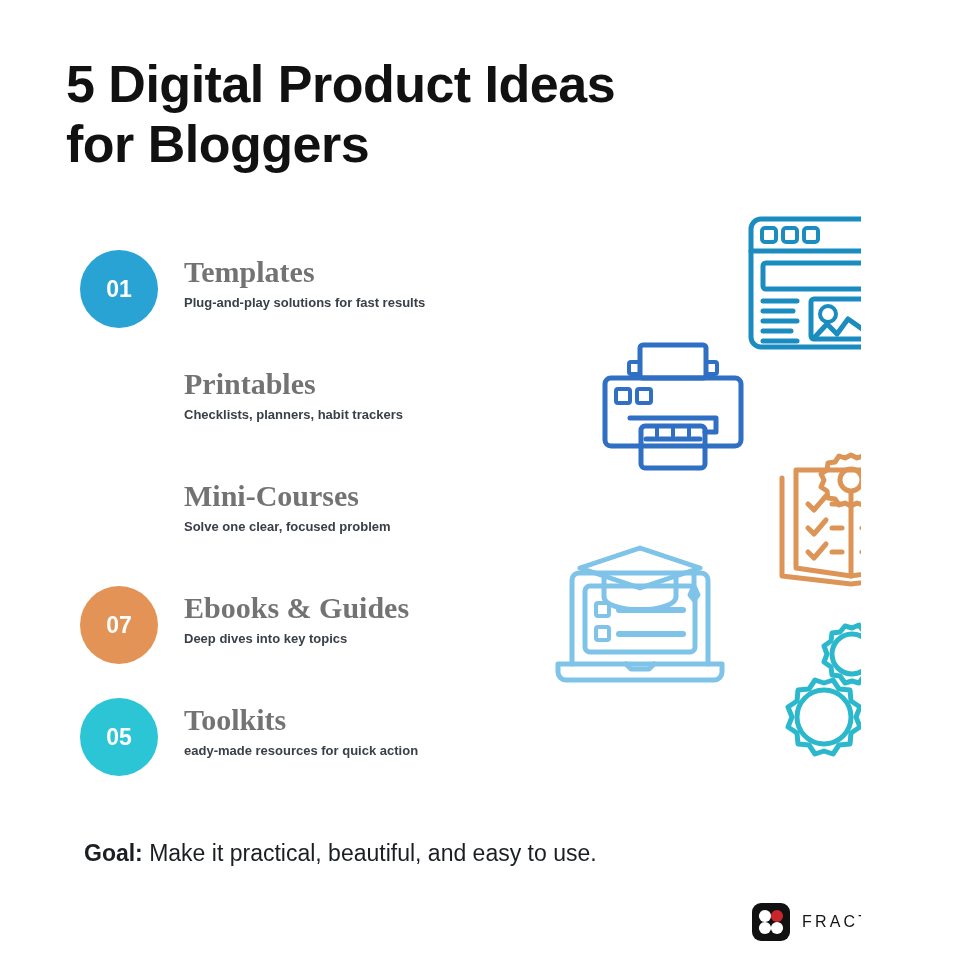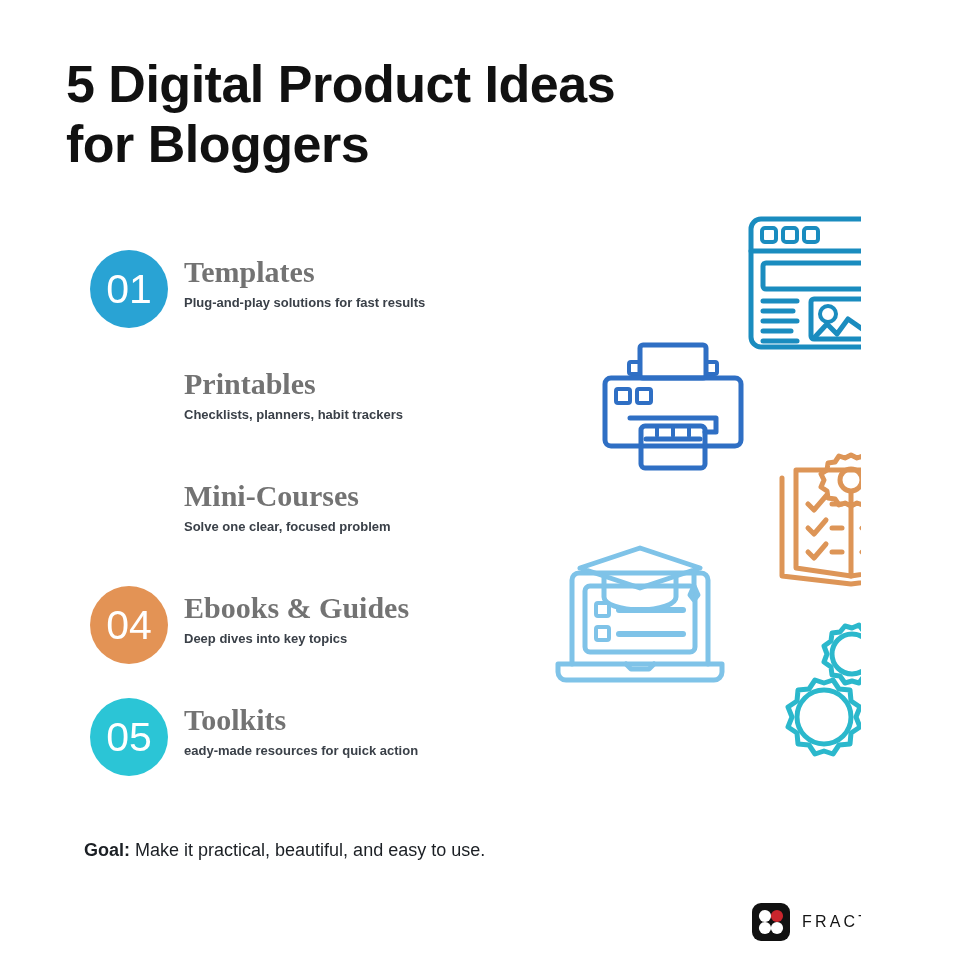--- a/index.html
+++ b/index.html
@@ -39,31 +39,31 @@
     left: 78px;
     top: 248px;
     width: 530px;
   }
   .row {
     position: relative;
     height: 112px;
   }
   .badge {
     position: absolute;
-    left: 12px;
+    left: 2px;
     top: 2px;
     width: 78px;
     height: 78px;
     border-radius: 50%;
     display: flex;
     align-items: center;
     justify-content: center;
     color: #ffffff;
-    font-size: 41px;
-    font-weight: normal;
+    font-size: 23px;
+    font-weight: bold;
     letter-spacing: 0px;
   }
   .row-text {
     position: absolute;
     left: 106px;
     top: 6px;
     width: 430px;
   }
   .row-title {
     font-size: 30px;
@@ -78,21 +78,21 @@
     font-weight: bold;
     color: #3a4048;
     line-height: 1.25;
   }
 
   
   #goal {
     position: absolute;
     left: 84px;
     top: 840px;
-    font-size: 18px;
+    font-size: 23px;
     color: #1b1f24;
   }
   #goal .goal-label {
     font-weight: bold;
   }
 
   
   #logo {
     position: absolute;
     left: 752px;
@@ -151,21 +151,21 @@
     </div>
 
     <div class="row">
       <div class="row-text">
         <div class="row-title">Mini-Courses</div>
         <div class="row-desc">Solve one clear, focused problem</div>
       </div>
     </div>
 
     <div class="row">
-      <div class="badge" style="background: rgb(227, 147, 85);">04</div>
+      <div class="badge" style="background: rgb(227, 147, 85);">07</div>
       <div class="row-text">
         <div class="row-title">Ebooks &amp; Guides</div>
         <div class="row-desc">Deep dives into key topics</div>
       </div>
     </div>
 
     <div class="row">
       <div class="badge" style="background: rgb(43, 197, 214);">05</div>
       <div class="row-text">
         <div class="row-title">Toolkits</div>

